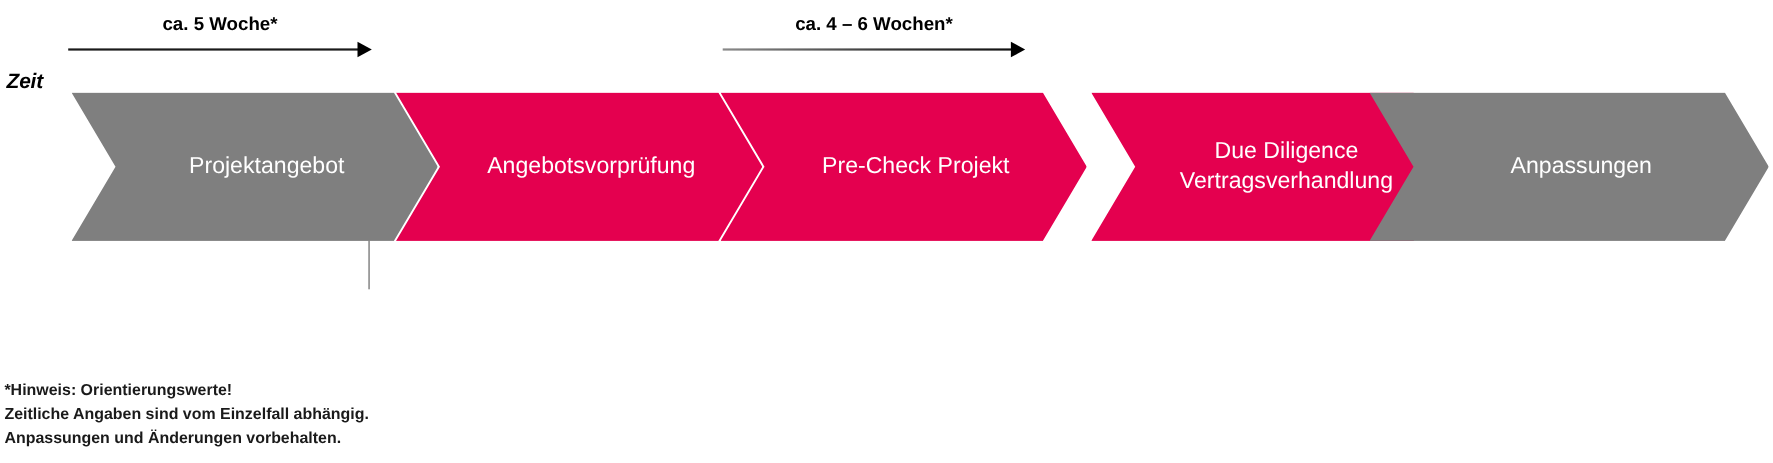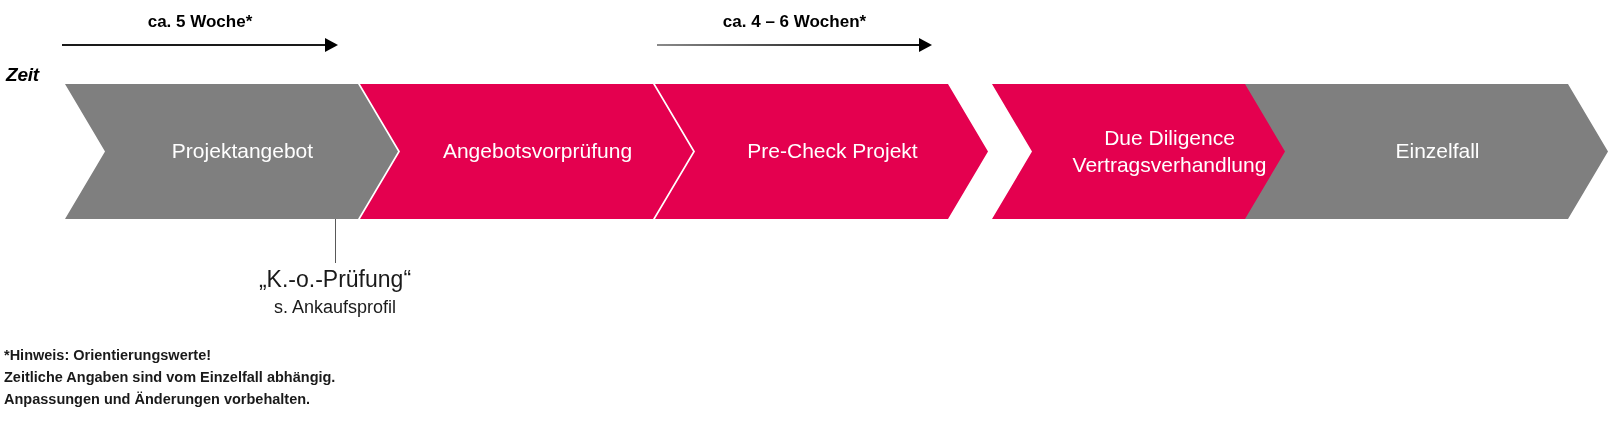--- a/index.html
+++ b/index.html
@@ -156,27 +156,23 @@
   <div class="chevron" style="left:655px; width:333px; background:#E4004F;">
     <div class="label">Pre-Check Projekt</div>
   </div>
 
   <div class="chevron" style="left:992px; width:333px; background:#E4004F;">
     <div class="label">Due Diligence
 Vertragsverhandlung</div>
   </div>
 
   <div class="chevron" style="left:1245px; width:363px; background:#7F7F7F;">
-    <div class="label">Einzelfall</div>
+    <div class="label">Anpassungen</div>
   </div>
 
   <div class="leader" style="left:335px; top:219px; height:44px;"></div>
 
-  <div class="callout" style="left:235px; top:265px; width:200px;">
-    <div class="line1">„K.-o.-Prüfung“</div>
-    <div class="line2">s. Ankaufsprofil</div>
-  </div>
 
   <div class="footnote">*Hinweis: Orientierungswerte!
 Zeitliche Angaben sind vom Einzelfall abhängig.
 Anpassungen und Änderungen vorbehalten.</div>
 
 </div>
 
 </body></html>

